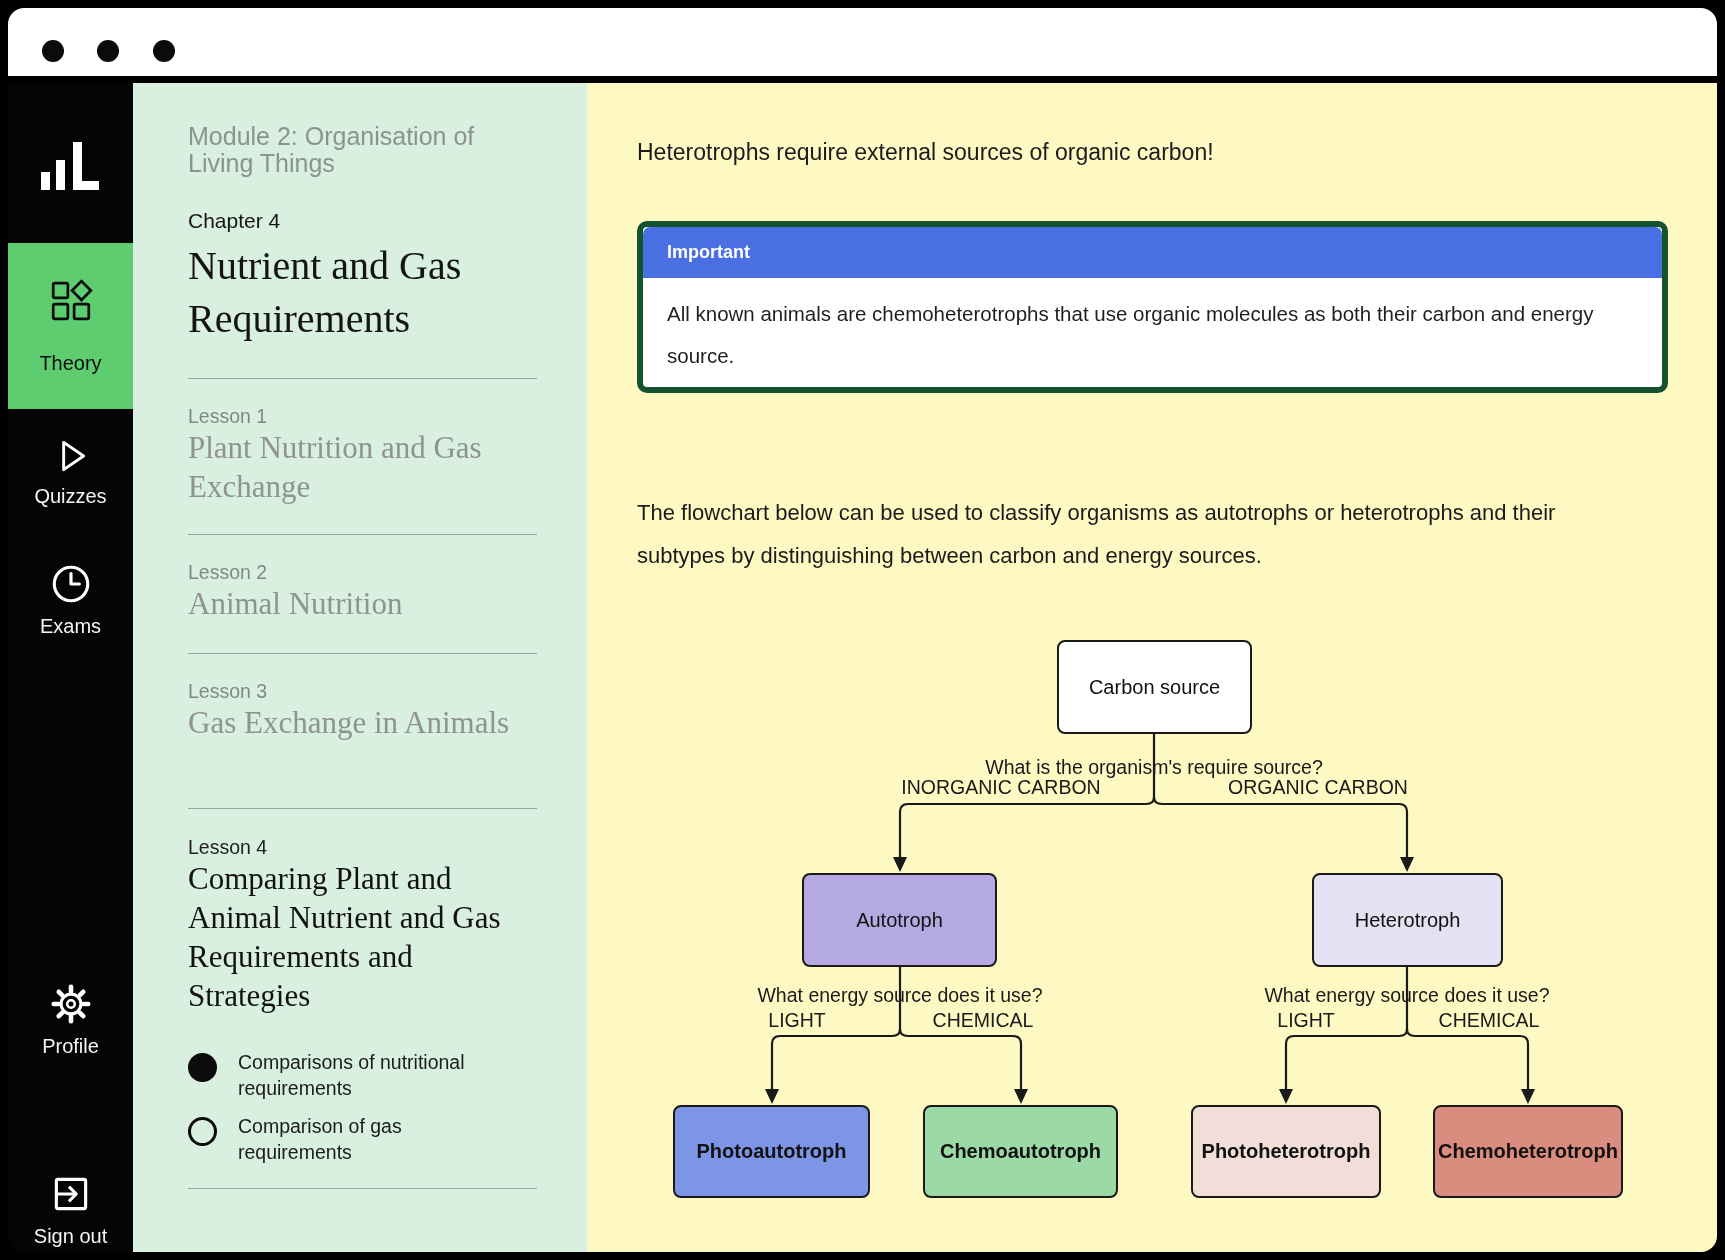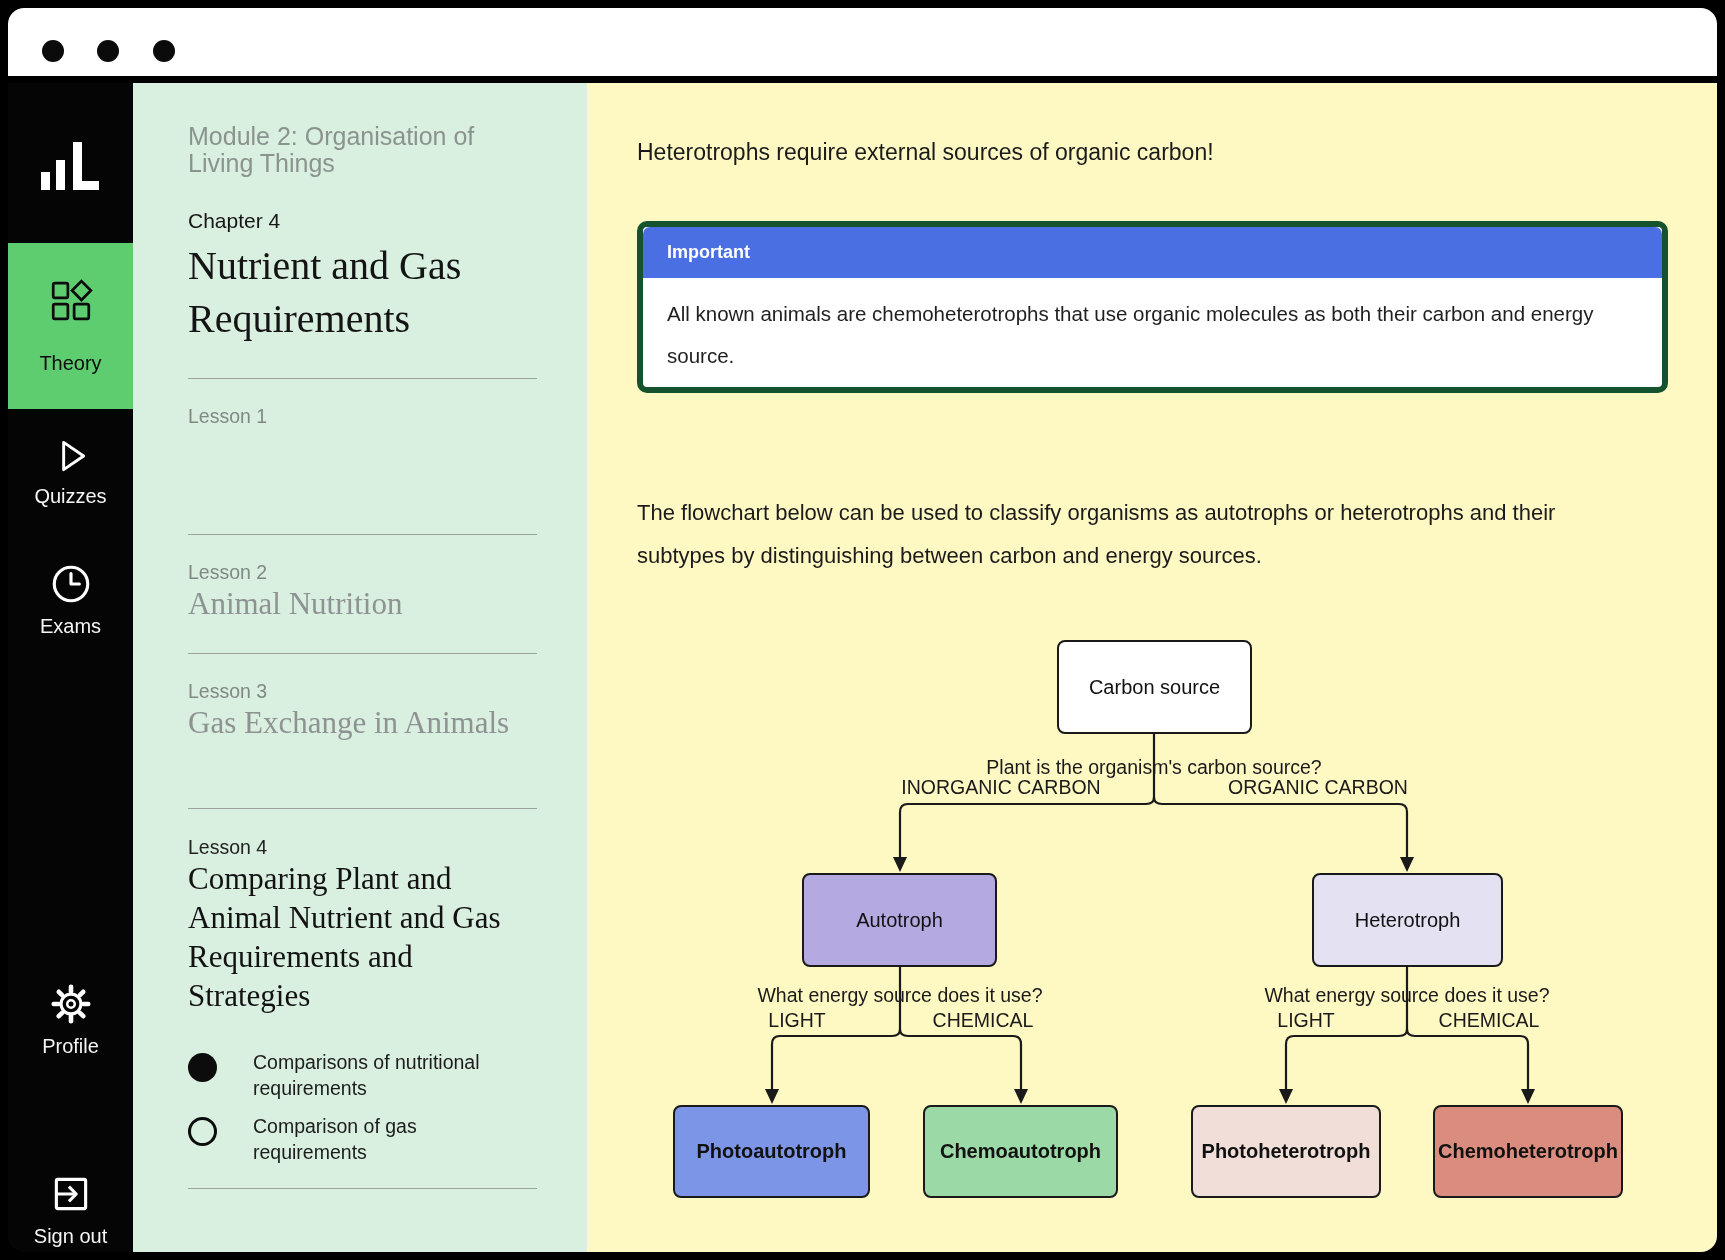--- a/index.html
+++ b/index.html
@@ -34,21 +34,21 @@
   .chapter-title { font-family:"Liberation Serif", serif; font-size:40px; line-height:53px; color:#141414; }
   .divider { position:absolute; left:55px; width:349px; height:1px; background:#9aa49d; }
   .lesson-label { color:#818985; font-size:19.5px; }
   .lesson-title { font-family:"Liberation Serif", serif; font-size:31px; line-height:39px; color:#8e9292; }
   .lesson.active .lesson-label { color:#222; }
   .lesson.active .lesson-title { color:#121212; }
   .topic { display:flex; align-items:flex-start; cursor:pointer; }
   .topic-circle { width:29px; height:29px; border-radius:50%; flex:0 0 29px; margin-top:4px; }
   .topic-circle.filled { background:#0c0c0c; }
   .topic-circle.empty { background:transparent; border:3px solid #0c0c0c; }
-  .topic-text { margin-left:36px; font-size:19.5px; line-height:26px; color:#1c1c1c; width:255px; }
+  .topic-text { margin-left:21px; font-size:19.5px; line-height:26px; color:#1c1c1c; width:255px; }
 
   
   .main { position:absolute; left:579px; top:0; width:1130px; height:100%; background:#fef9c3; }
   .heading { position:absolute; left:50px; top:56px; font-size:23px; color:#1b1b1b; font-weight:500; }
   .callout { position:absolute; left:50px; top:138px; width:1031px; height:172px;
              border:6px solid #14532d; border-radius:10px; background:#fff; }
   .callout-header { height:51px; background:#4a6fe3; border-radius:7px 7px 0 0;
                     display:flex; align-items:center; padding-left:24px; }
   .callout-title { color:#fff; font-size:18px; font-weight:700; }
   .callout-body { padding:15px 26px 0 24px; font-size:20.5px; line-height:42px; color:#1f1f1f; }
@@ -164,20 +164,21 @@
 
     <div class="sidebar">
       <div class="sb module-label" style="top:40px;">Module 2: Organisation of Living Things</div>
       <div class="sb chapter-label" style="top:126px;">Chapter 4</div>
       <div class="sb chapter-title" style="top:156px;">Nutrient and Gas Requirements</div>
 
       <div class="divider" style="top:295px;"></div>
 
       <div class="sb lesson" style="top:322px;">
         <div class="lesson-label">Lesson 1</div>
+        <div class="lesson-title">Plant Nutrition and Gas Exchange</div>
       </div>
       <div class="divider" style="top:451px;"></div>
 
       <div class="sb lesson" style="top:478px;">
         <div class="lesson-label">Lesson 2</div>
         <div class="lesson-title">Animal Nutrition</div>
       </div>
       <div class="divider" style="top:570px;"></div>
 
       <div class="sb lesson" style="top:597px;">
@@ -243,21 +244,21 @@
         </svg>
 
         <div class="node n-root">Carbon source</div>
         <div class="node n-auto">Autotroph</div>
         <div class="node n-hetero">Heterotroph</div>
         <div class="node leaf n-photoauto">Photoautotroph</div>
         <div class="node leaf n-chemoauto">Chemoautotroph</div>
         <div class="node leaf n-photohetero">Photoheterotroph</div>
         <div class="node leaf n-chemohetero">Chemoheterotroph</div>
 
-        <span class="flabel" style="left:567px;top:176px;">Plant is the organism's carbon source?</span>
+        <span class="flabel" style="left:567px;top:176px;">What is the organism's require source?</span>
         <span class="flabel" style="left:414px;top:196px;">INORGANIC CARBON</span>
         <span class="flabel" style="left:731px;top:196px;">ORGANIC CARBON</span>
 
         <span class="flabel" style="left:313px;top:404px;">What energy source does it use?</span>
         <span class="flabel" style="left:210px;top:429px;">LIGHT</span>
         <span class="flabel" style="left:396px;top:429px;">CHEMICAL</span>
 
         <span class="flabel" style="left:820px;top:404px;">What energy source does it use?</span>
         <span class="flabel" style="left:719px;top:429px;">LIGHT</span>
         <span class="flabel" style="left:902px;top:429px;">CHEMICAL</span>

